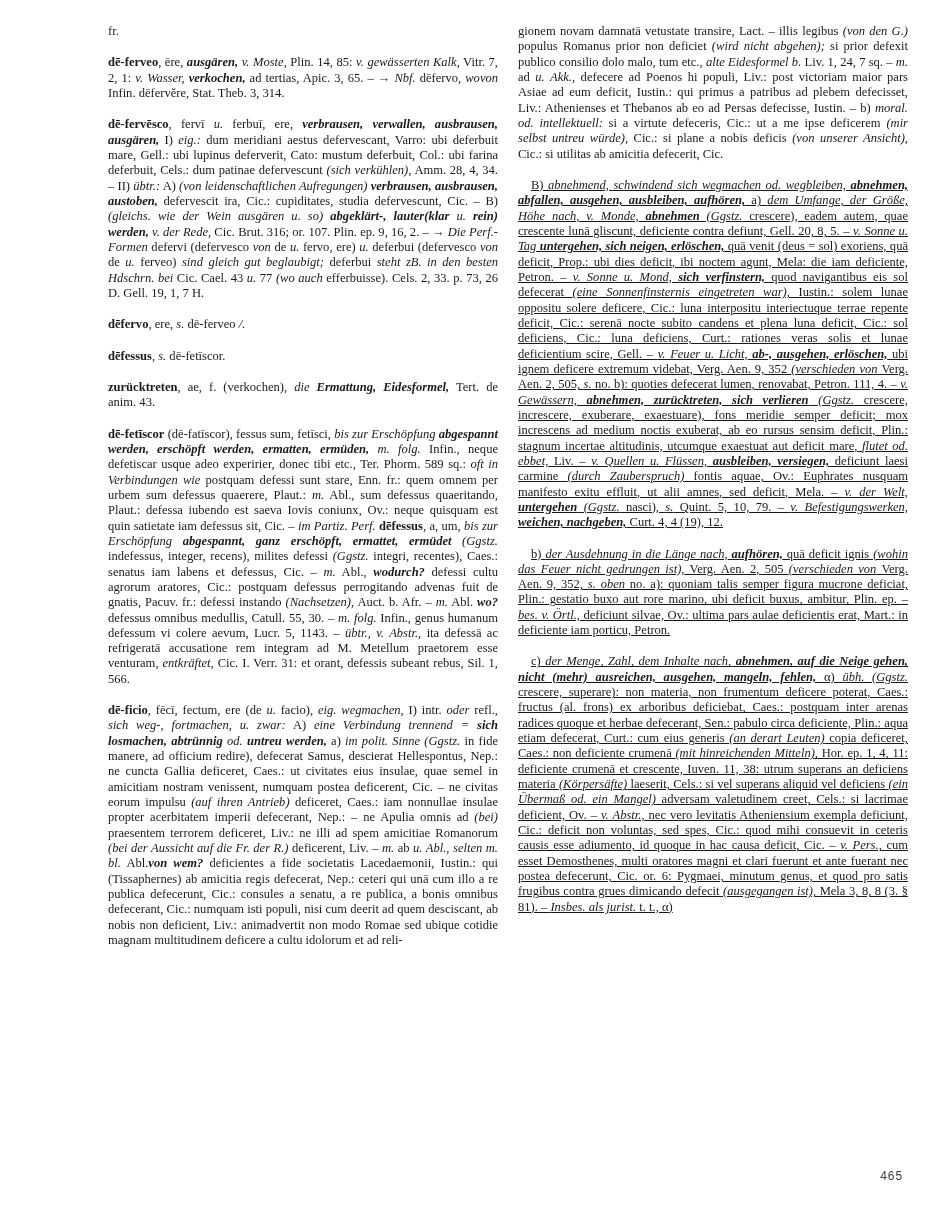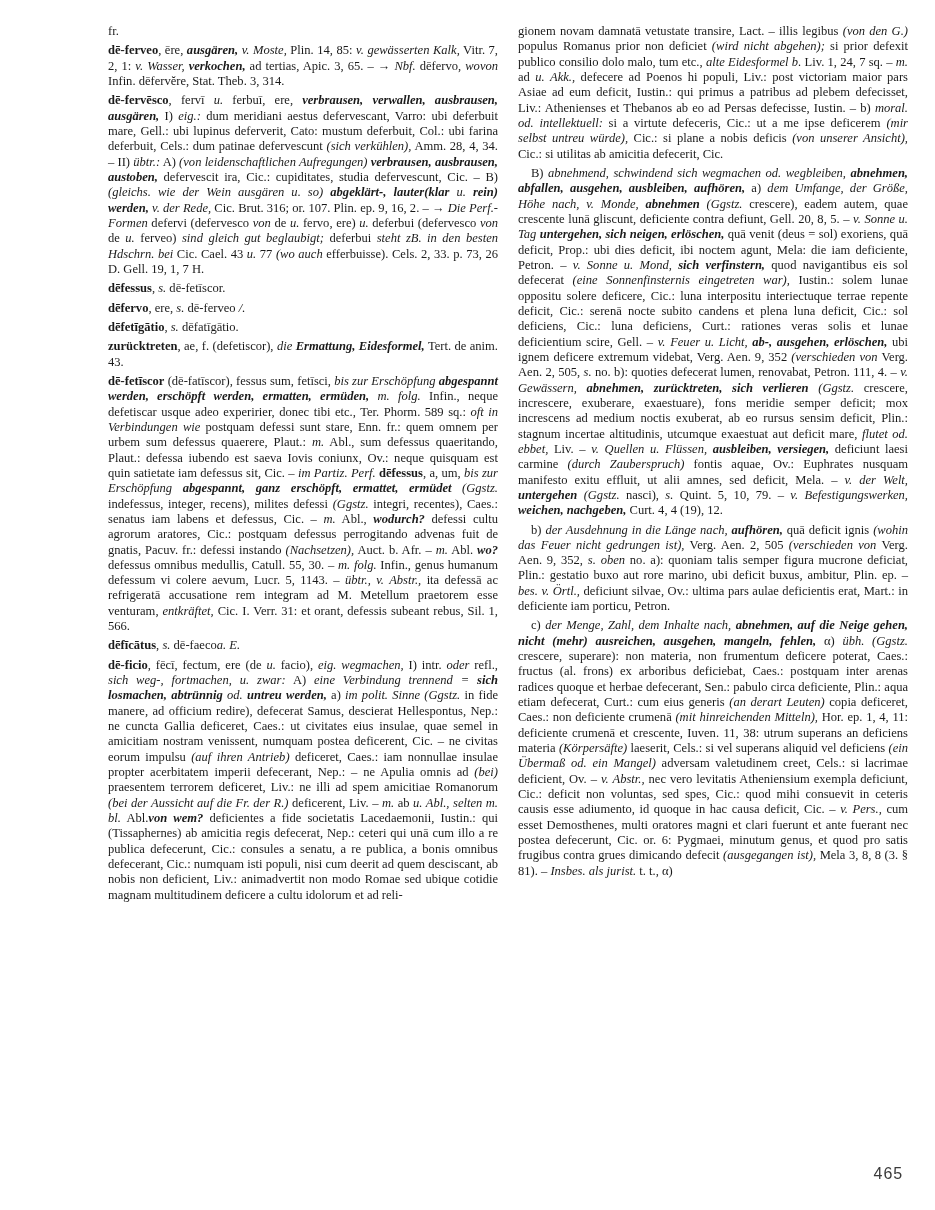--- a/index.html
+++ b/index.html
@@ -39,56 +39,55 @@
     text-justify: inter-word;
     hyphens: manual;
   }
   .col p {
     margin: 0;
     padding: 0;
     text-indent: 0;
   }
   .col p.indent {
     text-indent: 13px;
+    text-decoration: underline;
   }
   .col p + p {
-    margin-top: 4px;
+    margin-top: 16px;
   }
   
   .hw   { font-weight: bold; }           
   .de   { font-style: italic; }           
   .deb  { font-style: italic; font-weight: bold; } 
   .lat  { font-style: normal; }           
   .pn {
     position: absolute;
     right: 30px;
     bottom: 27px;
-    font-size: 16px;
+    font-size: 12px;
     letter-spacing: 0.9px;
     color: #3a3a3a;
     font-family: "Liberation Sans", sans-serif;
   }
   
   .col p { text-align-last: left; }
 </style>
 </head>
 <body>
 
 <div class="page">
   <div class="columns">
     <div class="col" id="col-left">
         <p><span class="lat">fr.</span></p>
         <p><span class="hw">dē-ferveo</span><span class="lat">, ēre, </span><span class="deb">ausgären,</span><span class="de"> v. Moste,</span><span class="lat"> Plin. 14, 85: </span><span class="de">v. gewässerten Kalk,</span><span class="lat"> Vitr. 7, 2, 1: </span><span class="de">v. Wasser,</span><span class="deb"> verkochen,</span><span class="lat"> ad tertias, Apic. 3, 65. – → </span><span class="de">Nbf.</span><span class="lat"> dēfervo, </span><span class="de">wovon</span><span class="lat"> Infin. dēfervĕre, Stat. Theb. 3, 314.</span></p>
         <p><span class="hw">dē-fervēsco</span><span class="lat">, fervī </span><span class="de">u.</span><span class="lat"> ferbuī, ere, </span><span class="deb">verbrausen, verwallen, ausbrausen, ausgären,</span><span class="lat"> I) </span><span class="de">eig.:</span><span class="lat"> dum meridiani aestus defervescant, Varro: ubi deferbuit mare, Gell.: ubi lupinus deferverit, Cato: mustum deferbuit, Col.: ubi farina deferbuit, Cels.: dum patinae defervescunt </span><span class="de">(sich verkühlen),</span><span class="lat"> Amm. 28, 4, 34. – II) </span><span class="de">übtr.:</span><span class="lat"> A) </span><span class="de">(von leidenschaftlichen Aufregungen)</span><span class="deb"> verbrausen, ausbrausen, austoben,</span><span class="lat"> defervescit ira, Cic.: cupiditates, studia defervescunt, Cic. – B) </span><span class="de">(gleichs. wie der Wein ausgären u. so)</span><span class="deb"> abgeklärt-, lauter(klar</span><span class="de"> u.</span><span class="deb"> rein) werden,</span><span class="de"> v. der Rede,</span><span class="lat"> Cic. Brut. 316; or. 107. Plin. ep. 9, 16, 2. – → </span><span class="de">Die Perf.-Formen</span><span class="lat"> defervi (defervesco </span><span class="de">von</span><span class="lat"> de </span><span class="de">u.</span><span class="lat"> fervo, ere) </span><span class="de">u.</span><span class="lat"> deferbui (defervesco </span><span class="de">von</span><span class="lat"> de </span><span class="de">u.</span><span class="lat"> ferveo) </span><span class="de">sind gleich gut beglaubigt;</span><span class="lat"> deferbui </span><span class="de">steht zB. in den besten Hdschrn. bei</span><span class="lat"> Cic. Cael. 43 </span><span class="de">u.</span><span class="lat"> 77 </span><span class="de">(wo auch</span><span class="lat"> efferbuisse). Cels. 2, 33. p. 73, 26 D. Gell. 19, 1, 7 H.</span></p>
+        <p><span class="hw">dēfervo</span><span class="lat">, ere, </span><span class="de">s.</span><span class="lat"> dē-ferveo </span><span class="de">/.</span></p>
         <p><span class="hw">dēfessus</span><span class="lat">, </span><span class="de">s.</span><span class="lat"> dē-fetīscor.</span></p>
-        <p><span class="hw">dēfervo</span><span class="lat">, ere, </span><span class="de">s.</span><span class="lat"> dē-ferveo </span><span class="de">/.</span></p>
-        <p><span class="hw">dēfetīgātio</span><span class="lat">, </span><span class="de">s.</span><span class="lat"> dēfatīgātio.</span></p>
-        <p><span class="hw">zurücktreten</span><span class="lat">, ae, f. (defetiscor), </span><span class="de">die</span><span class="deb"> Ermattung, Eidesformel,</span><span class="lat"> Tert. de anim. 43.</span></p>
+        <p><span class="hw">zurücktreten</span><span class="lat">, ae, f. (verkochen), </span><span class="de">die</span><span class="deb"> Ermattung, Eidesformel,</span><span class="lat"> Tert. de anim. 43.</span></p>
         <p><span class="hw">dē-fetīscor</span><span class="lat"> (dē-fatīscor), fessus sum, fetīsci, </span><span class="de">bis zur Erschöpfung</span><span class="deb"> abgespannt werden, erschöpft werden, ermatten, ermüden,</span><span class="de"> m. folg.</span><span class="lat"> Infin., neque defetiscar usque adeo experirier, donec tibi etc., Ter. Phorm. 589 sq.: </span><span class="de">oft in Verbindungen wie</span><span class="lat"> postquam defessi sunt stare, Enn. fr.: quem omnem per urbem sum defessus quaerere, Plaut.: </span><span class="de">m.</span><span class="lat"> Abl., sum defessus quaeritando, Plaut.: defessa iubendo est saeva Iovis coniunx, Ov.: neque quisquam est quin satietate iam defessus sit, Cic. – </span><span class="de">im Partiz. Perf.</span><span class="hw"> dēfessus</span><span class="lat">, a, um, </span><span class="de">bis zur Erschöpfung</span><span class="deb"> abgespannt, ganz erschöpft, ermattet, ermüdet</span><span class="de"> (Ggstz.</span><span class="lat"> indefessus, integer, recens), milites defessi </span><span class="de">(Ggstz.</span><span class="lat"> integri, recentes), Caes.: senatus iam labens et defessus, Cic. – </span><span class="de">m.</span><span class="lat"> Abl., </span><span class="deb">wodurch?</span><span class="lat"> defessi cultu agrorum aratores, Cic.: postquam defessus perrogitando advenas fuit de gnatis, Pacuv. fr.: defessi instando </span><span class="de">(Nachsetzen),</span><span class="lat"> Auct. b. Afr. – </span><span class="de">m.</span><span class="lat"> Abl. </span><span class="deb">wo?</span><span class="lat"> defessus omnibus medullis, Catull. 55, 30. – </span><span class="de">m. folg.</span><span class="lat"> Infin., genus humanum defessum vi colere aevum, Lucr. 5, 1143. – </span><span class="de">übtr., v. Abstr.,</span><span class="lat"> ita defessā ac refrigeratā accusatione rem integram ad M. Metellum praetorem esse venturam, </span><span class="de">entkräftet,</span><span class="lat"> Cic. I. Verr. 31: et orant, defessis subeant rebus, Sil. 1, 566.</span></p>
-        <p><span class="hw">dēfīcātus</span><span class="lat">, </span><span class="de">s.</span><span class="lat"> dē-faeco</span><span class="de">a. E.</span></p>
         <p><span class="hw">dē-ficio</span><span class="lat">, fēcī, fectum, ere (de </span><span class="de">u.</span><span class="lat"> facio), </span><span class="de">eig. wegmachen,</span><span class="lat"> I) intr. </span><span class="de">oder</span><span class="lat"> refl., </span><span class="de">sich weg-, fortmachen, u. zwar:</span><span class="lat"> A) </span><span class="de">eine Verbindung trennend =</span><span class="deb"> sich losmachen, abtrünnig</span><span class="de"> od.</span><span class="deb"> untreu werden,</span><span class="lat"> a) </span><span class="de">im polit. Sinne (Ggstz.</span><span class="lat"> in fide manere, ad officium redire), defecerat Samus, descierat Hellespontus, Nep.: ne cuncta Gallia deficeret, Caes.: ut civitates eius insulae, quae semel in amicitiam nostram venissent, numquam postea deficerent, Cic. – ne civitas eorum impulsu </span><span class="de">(auf ihren Antrieb)</span><span class="lat"> deficeret, Caes.: iam nonnullae insulae propter acerbitatem imperii defecerant, Nep.: – ne Apulia omnis ad </span><span class="de">(bei)</span><span class="lat"> praesentem terrorem deficeret, Liv.: ne illi ad spem amicitiae Romanorum </span><span class="de">(bei der Aussicht auf die Fr. der R.)</span><span class="lat"> deficerent, Liv. – </span><span class="de">m.</span><span class="lat"> ab </span><span class="de">u. Abl., selten m. bl.</span><span class="lat"> Abl.</span><span class="deb">von wem?</span><span class="lat"> deficientes a fide societatis Lacedaemonii, Iustin.: qui (Tissaphernes) ab amicitia regis defecerat, Nep.: ceteri qui unā cum illo a re publica defecerunt, Cic.: consules a senatu, a re publica, a bonis omnibus defecerant, Cic.: numquam isti populi, nisi cum deerit ad quem desciscant, ab nobis non deficient, Liv.: animadvertit non modo Romae sed ubique cotidie magnam multitudinem deficere a cultu idolorum et ad reli-</span></p>
       </div>
     <div class="col" id="col-right">
         <p><span class="lat">gionem novam damnatā vetustate transire, Lact. – illis legibus </span><span class="de">(von den G.)</span><span class="lat"> populus Romanus prior non deficiet </span><span class="de">(wird nicht abgehen);</span><span class="lat"> si prior defexit publico consilio dolo malo, tum etc., </span><span class="de">alte Eidesformel b.</span><span class="lat"> Liv. 1, 24, 7 sq. – </span><span class="de">m.</span><span class="lat"> ad </span><span class="de">u. Akk.,</span><span class="lat"> defecere ad Poenos hi populi, Liv.: post victoriam maior pars Asiae ad eum deficit, Iustin.: qui primus a patribus ad plebem defecisset, Liv.: Athenienses et Thebanos ab eo ad Persas defecisse, Iustin. – b) </span><span class="de">moral. od. intellektuell:</span><span class="lat"> si a virtute defeceris, Cic.: ut a me ipse deficerem </span><span class="de">(mir selbst untreu würde),</span><span class="lat"> Cic.: si plane a nobis deficis </span><span class="de">(von unserer Ansicht),</span><span class="lat"> Cic.: si utilitas ab amicitia defecerit, Cic.</span></p>
         <p class="indent"><span class="lat">B) </span><span class="de">abnehmend, schwindend sich wegmachen od. wegbleiben,</span><span class="deb"> abnehmen, abfallen, ausgehen, ausbleiben, aufhören,</span><span class="lat"> a) </span><span class="de">dem Umfange, der Größe, Höhe nach, v. Monde,</span><span class="deb"> abnehmen</span><span class="de"> (Ggstz.</span><span class="lat"> crescere), eadem autem, quae crescente lunā gliscunt, deficiente contra defiunt, Gell. 20, 8, 5. – </span><span class="de">v. Sonne u. Tag</span><span class="deb"> untergehen, sich neigen, erlöschen,</span><span class="lat"> quā venit (deus = sol) exoriens, quā deficit, Prop.: ubi dies deficit, ibi noctem agunt, Mela: die iam deficiente, Petron. – </span><span class="de">v. Sonne u. Mond,</span><span class="deb"> sich verfinstern,</span><span class="lat"> quod navigantibus eis sol defecerat </span><span class="de">(eine Sonnenfinsternis eingetreten war),</span><span class="lat"> Iustin.: solem lunae oppositu solere deficere, Cic.: luna interpositu interiectuque terrae repente deficit, Cic.: serenā nocte subito candens et plena luna deficit, Cic.: sol deficiens, Cic.: luna deficiens, Curt.: rationes veras solis et lunae deficientium scire, Gell. – </span><span class="de">v. Feuer u. Licht,</span><span class="deb"> ab-, ausgehen, erlöschen,</span><span class="lat"> ubi ignem deficere extremum videbat, Verg. Aen. 9, 352 </span><span class="de">(verschieden von</span><span class="lat"> Verg. Aen. 2, 505, </span><span class="de">s.</span><span class="lat"> no. b): quoties defecerat lumen, renovabat, Petron. 111, 4. – </span><span class="de">v. Gewässern,</span><span class="deb"> abnehmen, zurücktreten, sich verlieren</span><span class="de"> (Ggstz.</span><span class="lat"> crescere, increscere, exuberare, exaestuare), fons meridie semper deficit; mox increscens ad medium noctis exuberat, ab eo rursus sensim deficit, Plin.: stagnum incertae altitudinis, utcumque exaestuat aut deficit mare, </span><span class="de">flutet od. ebbet,</span><span class="lat"> Liv. – </span><span class="de">v. Quellen u. Flüssen,</span><span class="deb"> ausbleiben, versiegen,</span><span class="lat"> deficiunt laesi carmine </span><span class="de">(durch Zauberspruch)</span><span class="lat"> fontis aquae, Ov.: Euphrates nusquam manifesto exitu effluit, ut alii amnes, sed deficit, Mela. – </span><span class="de">v. der Welt,</span><span class="deb"> untergehen</span><span class="de"> (Ggstz.</span><span class="lat"> nasci), </span><span class="de">s.</span><span class="lat"> Quint. 5, 10, 79. – </span><span class="de">v. Befestigungswerken,</span><span class="deb"> weichen, nachgeben,</span><span class="lat"> Curt. 4, 4 (19), 12.</span></p>
         <p class="indent"><span class="lat">b) </span><span class="de">der Ausdehnung in die Länge nach,</span><span class="deb"> aufhören,</span><span class="lat"> quā deficit ignis </span><span class="de">(wohin das Feuer nicht gedrungen ist),</span><span class="lat"> Verg. Aen. 2, 505 </span><span class="de">(verschieden von</span><span class="lat"> Verg. Aen. 9, 352, </span><span class="de">s. oben</span><span class="lat"> no. a): quoniam talis semper figura mucrone deficiat, Plin.: gestatio buxo aut rore marino, ubi deficit buxus, ambitur, Plin. ep. – </span><span class="de">bes. v. Örtl.,</span><span class="lat"> deficiunt silvae, Ov.: ultima pars aulae deficientis erat, Mart.: in deficiente iam porticu, Petron.</span></p>
         <p class="indent"><span class="lat">c) </span><span class="de">der Menge, Zahl, dem Inhalte nach,</span><span class="deb"> abnehmen, auf die Neige gehen, nicht (mehr) ausreichen, ausgehen, mangeln, fehlen,</span><span class="lat"> α) </span><span class="de">übh. (Ggstz.</span><span class="lat"> crescere, superare): non materia, non frumentum deficere poterat, Caes.: fructus (al. frons) ex arboribus deficiebat, Caes.: postquam inter arenas radices quoque et herbae defecerant, Sen.: pabulo circa deficiente, Plin.: aqua etiam defecerat, Curt.: cum eius generis </span><span class="de">(an derart Leuten)</span><span class="lat"> copia deficeret, Caes.: non deficiente crumenā </span><span class="de">(mit hinreichenden Mitteln),</span><span class="lat"> Hor. ep. 1, 4, 11: deficiente crumenā et crescente, Iuven. 11, 38: utrum superans an deficiens materia </span><span class="de">(Körpersäfte)</span><span class="lat"> laeserit, Cels.: si vel superans aliquid vel deficiens </span><span class="de">(ein Übermaß od. ein Mangel)</span><span class="lat"> adversam valetudinem creet, Cels.: si lacrimae deficient, Ov. – </span><span class="de">v. Abstr.,</span><span class="lat"> nec vero levitatis Atheniensium exempla deficiunt, Cic.: deficit non voluntas, sed spes, Cic.: quod mihi consuevit in ceteris causis esse adiumento, id quoque in hac causa deficit, Cic. – </span><span class="de">v. Pers.,</span><span class="lat"> cum esset Demosthenes, multi oratores magni et clari fuerunt et ante fuerant nec postea defecerunt, Cic. or. 6: Pygmaei, minutum genus, et quod pro satis frugibus contra grues dimicando defecit </span><span class="de">(ausgegangen ist),</span><span class="lat"> Mela 3, 8, 8 (3. § 81). – </span><span class="de">Insbes. als jurist.</span><span class="lat"> t. t., α)</span></p>
       </div>
   </div>
   <div class="pn">465</div>

